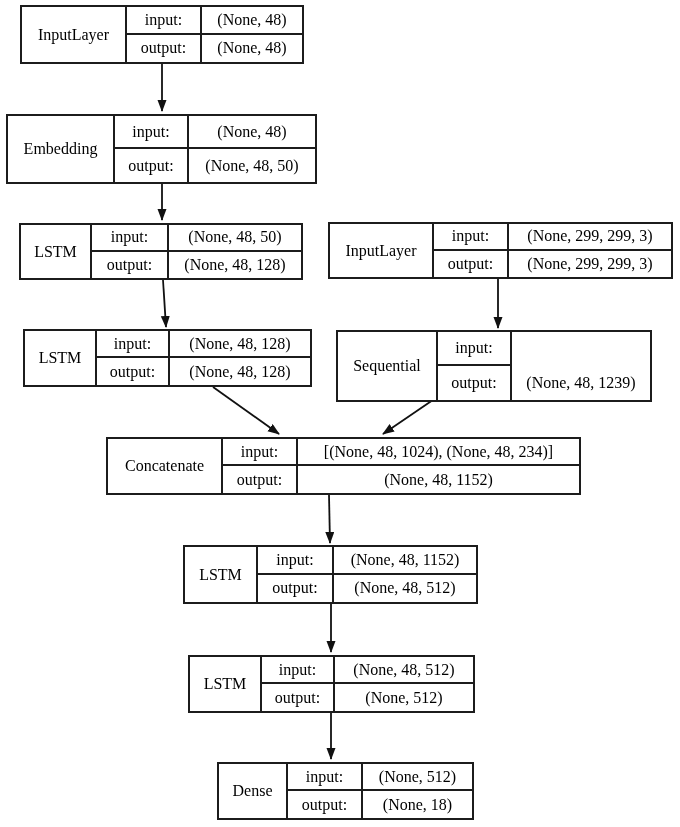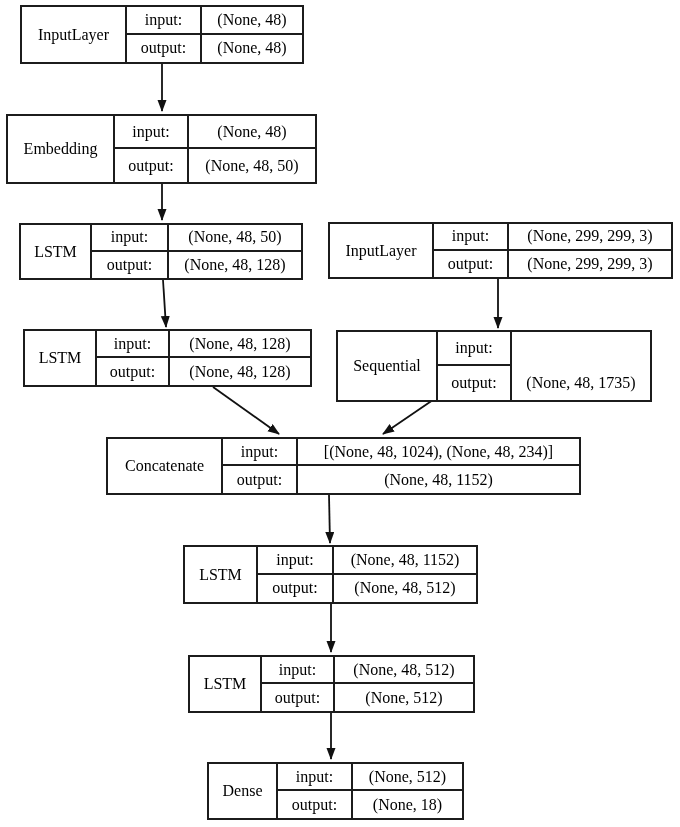--- a/index.html
+++ b/index.html
@@ -97,21 +97,21 @@
     <div class="cell lin">input:</div>
     <div class="cell vin">(None, 299, 299, 3)</div>
     <div class="cell lout">output:</div>
     <div class="cell vout">(None, 299, 299, 3)</div>
   </div>
 
   <div class="node" style="left:336px; top:330px; width:316px; height:72px; grid-template-columns:100px 74px 1fr;">
     <div class="cell name">Sequential</div>
     <div class="cell lin">input:</div>
     <div class="cell lout">output:</div>
-    <div class="cell vout">(None, 48, 1735)</div>
+    <div class="cell vout">(None, 48, 1239)</div>
   </div>
 
   <div class="node" style="left:106px; top:437px; width:475px; height:58px; grid-template-columns:115px 75px 1fr;">
     <div class="cell name">Concatenate</div>
     <div class="cell lin">input:</div>
     <div class="cell vin">[(None, 48, 1024), (None, 48, 234)]</div>
     <div class="cell lout">output:</div>
     <div class="cell vout">(None, 48, 1152)</div>
   </div>
 
@@ -124,21 +124,21 @@
   </div>
 
   <div class="node" style="left:188px; top:655px; width:287px; height:58px; grid-template-columns:72px 73px 1fr;">
     <div class="cell name">LSTM</div>
     <div class="cell lin">input:</div>
     <div class="cell vin">(None, 48, 512)</div>
     <div class="cell lout">output:</div>
     <div class="cell vout">(None, 512)</div>
   </div>
 
-  <div class="node" style="left:207px; top:762px; width:257px; height:58px; grid-template-columns:69px 75px 1fr;">
+  <div class="node" style="left:217px; top:762px; width:257px; height:58px; grid-template-columns:69px 75px 1fr;">
     <div class="cell name">Dense</div>
     <div class="cell lin">input:</div>
     <div class="cell vin">(None, 512)</div>
     <div class="cell lout">output:</div>
     <div class="cell vout">(None, 18)</div>
   </div>
 
 </div>
 
 </body></html>

